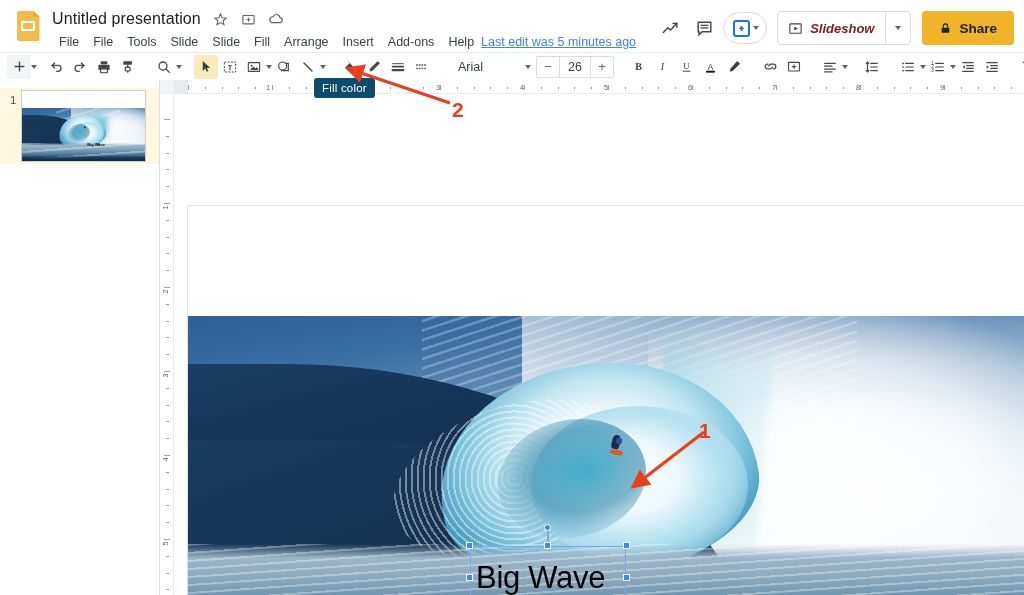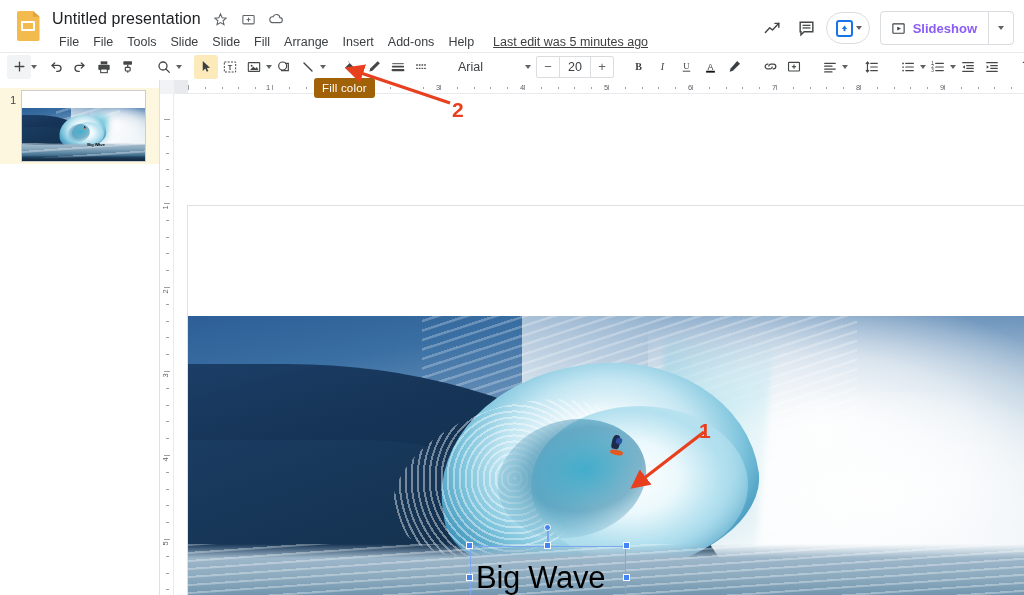--- a/index.html
+++ b/index.html
@@ -25,36 +25,36 @@
   .slides-logo .screen { position:absolute; left:20%; top:33%; width:60%; height:34%; border:2px solid #ffffff; border-radius:1px; }
 
   .title-block { display:flex; flex-direction:column; justify-content:flex-start; padding-top:2px; }
   .title-row { display:flex; align-items:center; gap:11px; height:22px; }
   .doc-title { font-size:16px; color:#202124; letter-spacing:.1px; white-space:nowrap; }
   .ticon { width:17px; height:17px; color:#5f6368; display:inline-flex; align-items:center; justify-content:center; cursor:pointer; }
   .ticon svg { display:block; }
 
   .menu-row { display:flex; align-items:center; gap:0; height:22px; margin-top:1px; }
   .menu-item { font-size:12.5px; color:#3c4043; padding:2px 7px; border-radius:4px; cursor:pointer; white-space:nowrap; }
-  .last-edit { font-size:12.5px; color:#404040; margin-left:12px; text-decoration:underline; cursor:pointer; white-space:nowrap; }
+  .last-edit { font-size:12.5px; color:#3b82f6; text-decoration:underline; cursor:pointer; white-space:nowrap; }
 
   .header-right { margin-left:auto; display:flex; align-items:center; gap:0; padding-top:5px; }
   .hr-icon { width:34px; height:34px; display:flex; align-items:center; justify-content:center; color:#444746; cursor:pointer; border-radius:50%; }
   .present-pill {
     display:flex; align-items:center; gap:3px; border:1px solid #dadce0; border-radius:17px;
     height:32px; padding:0 7px 0 9px; margin-left:2px; cursor:pointer; background:#fff;
   }
   .present-pill .sq { width:17px; height:17px; border:2px solid #1a73e8; border-radius:3px; display:flex; align-items:center; justify-content:center; }
   .caret { width:0; height:0; border-left:3.5px solid transparent; border-right:3.5px solid transparent; border-top:4px solid #5f6368; }
   .slideshow-btn {
     display:flex; align-items:center; height:34px; border:1px solid #dadce0; border-radius:4px;
     margin-left:10px; background:#fff; overflow:hidden;
   }
   .slideshow-main { display:flex; align-items:center; gap:7px; padding:0 11px 0 10px; height:100%; cursor:pointer; }
-  .slideshow-main span { font-size:13px; color:#8b5cf6; font-weight:bold; }
+  .slideshow-main span { font-size:13px; color:#7f1d1d; font-weight:bold;font-style:italic; }
   .slideshow-split { width:1px; height:100%; background:#dadce0; }
   .slideshow-arrow { width:24px; display:flex; align-items:center; justify-content:center; height:100%; cursor:pointer; }
   .share-btn {
     display:flex; align-items:center; gap:7px; background:#F0B429; height:34px; border-radius:4px;
     padding:0 17px; margin-left:11px; cursor:pointer;
   }
   .share-btn span { font-size:13.5px; color:#202124; font-weight:bold; }
 
   
   .toolbar {
@@ -68,21 +68,21 @@
   .tb-arrow { width:13px; height:24px; display:flex; align-items:center; justify-content:center; cursor:pointer; border-radius:3px; }
   .tb-sep { width:1px; height:17px; background:#dadce0; margin:0 6px; }
   .font-box { display:flex; align-items:center; border:1px solid transparent; height:22px; margin-left:4px; cursor:pointer; }
   .font-name { font-size:12.5px; color:#3c4043; width:74px; padding-left:7px; }
   .size-box { display:flex; align-items:center; border:1px solid #dadce0; border-radius:2px; height:22px; margin-left:4px; }
   .size-minus,.size-plus { width:22px; height:100%; display:flex; align-items:center; justify-content:center; font-size:13px; color:#5f6368; cursor:pointer; }
   .size-val { width:32px; text-align:center; font-size:12.5px; color:#3c4043; border-left:1px solid #dadce0; border-right:1px solid #dadce0; height:100%; line-height:20px; cursor:text; }
 
   
   .tooltip {
-    position:absolute; left:314px; top:78px; background:#a16207; color:#fff; font-size:11.5px;
+    position:absolute; left:314px; top:78px; background:#0c4a6e; color:#fff; font-size:11.5px;
     padding:4px 8px; border-radius:3px; white-space:nowrap; z-index:40; letter-spacing:.2px;
   }
 
   
   .body { flex:1 1 auto; display:flex; min-height:0; position:relative; }
 
   
   .filmstrip { width:160px; border-right:1px solid #e0e0e0; background:#fff; padding-top:8px; flex:0 0 auto; }
   .slide-row { display:flex; align-items:flex-start; gap:5px; padding:2px 8px 2px 6px; background:#fef7e0; }
   .slide-num { font-size:10.5px; color:#3c4043; width:10px; text-align:right; padding-top:4px; }
@@ -264,20 +264,27 @@
               <rect x="3" y="4.5" width="18" height="15" rx="1"></rect>
               <polygon points="10,9 16,12 10,15" fill="#3c4043" stroke="none"></polygon>
             </svg>
           <span>Slideshow</span>
         </div>
         <div class="slideshow-split"></div>
         <div class="slideshow-arrow">
           <span class="caret"></span>
         </div>
       </div>
+      <div class="share-btn">
+        <svg width="13" height="13" viewBox="0 0 24 24" fill="none" stroke="#202124" stroke-width="2.1">
+            <rect x="5" y="10.5" width="14" height="9.5" rx="1.4" fill="#202124" stroke="none"></rect>
+            <path d="M8 10.5V7.5a4 4 0 0 1 8 0v3"></path>
+          </svg>
+        <span>Share</span>
+      </div>
     </div>
   </div>
 
   <div class="toolbar">
 
     <div class="tb-btn plusbg">
       <svg width="15" height="15" viewBox="0 0 24 24" stroke="#444746" stroke-width="2.1" stroke-linecap="round">
           <line x1="12" y1="5" x2="12" y2="19"></line>
           <line x1="5" y1="12" x2="19" y2="12"></line>
         </svg>
@@ -393,21 +400,21 @@
 
     <div class="tb-sep"></div>
 
     <div class="font-box">
       <span class="font-name">Arial</span>
       <span class="caret"></span>
     </div>
 
     <div class="size-box">
       <div class="size-minus">−</div>
-      <div class="size-val">20</div>
+      <div class="size-val">26</div>
       <div class="size-plus">+</div>
     </div>
 
     <div class="tb-sep"></div>
 
     <div class="tb-btn" style="width:22px">
       <svg width="15" height="15" viewBox="0 0 24 24">
           <text x="12" y="18" font-size="16" font-family="Liberation Serif, serif" font-weight="bold" fill="#3c4043" text-anchor="middle">B</text>
         </svg>
     </div>

